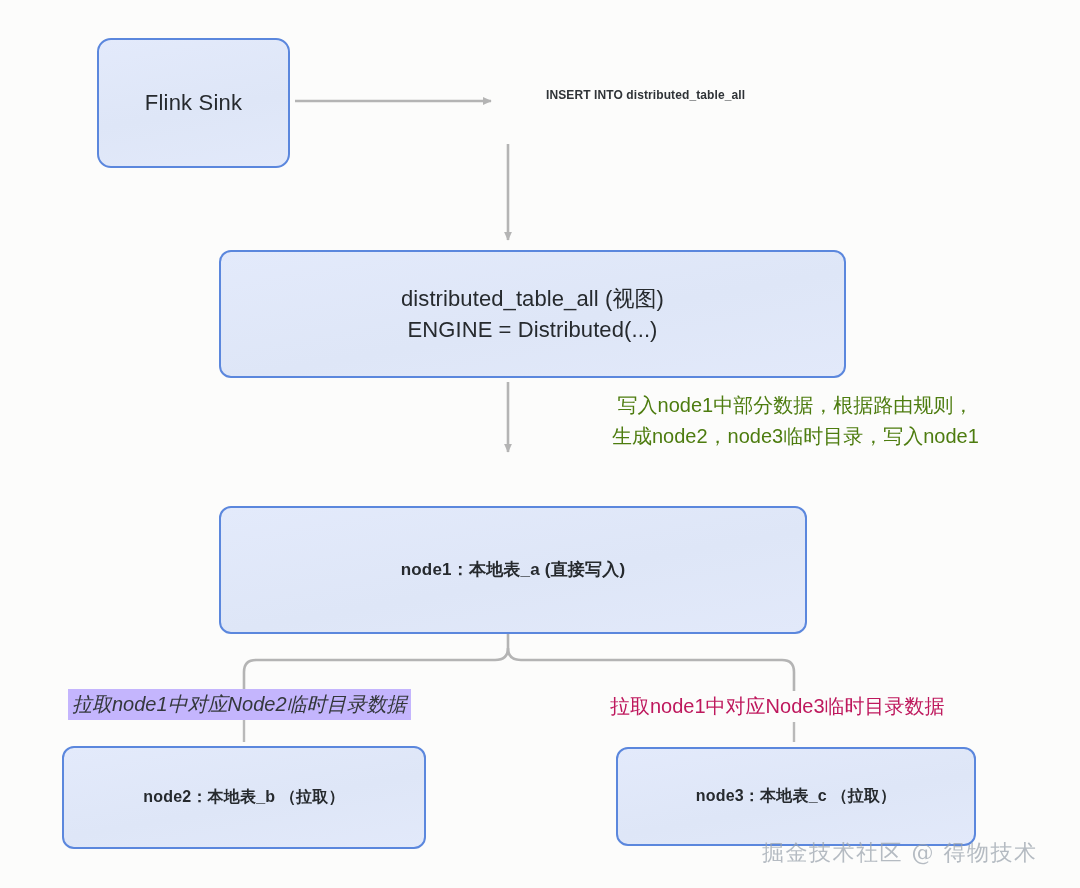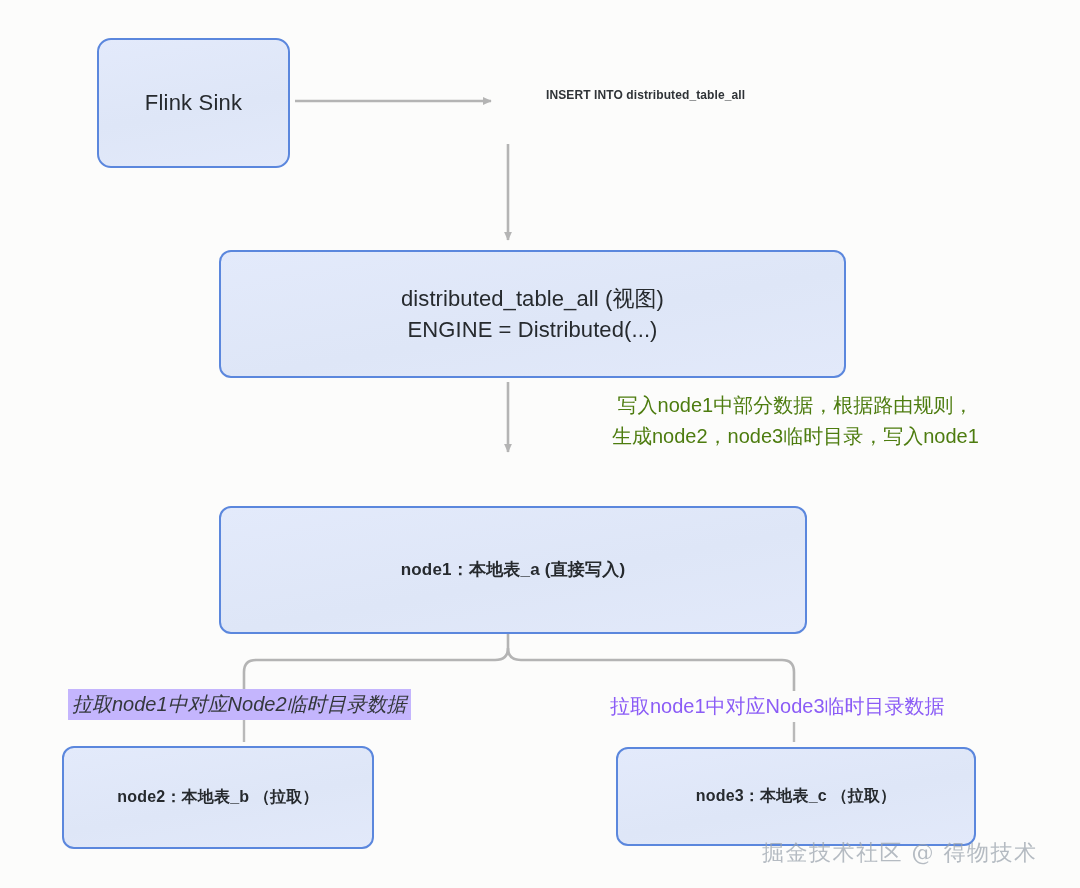--- a/index.html
+++ b/index.html
@@ -68,21 +68,21 @@
   #node-node1 {
     left: 219px; top: 482px; width: 588px; height: 128px; margin-top: 24px;
   }
   #node-node1 .node-line {
     font-size: 17px;
     font-weight: 700;
     letter-spacing: 0.2px;
   }
 
   #node-node2 {
-    left: 62px; top: 746px; width: 312px; height: 103px;
+    left: 62px; top: 746px; width: 364px; height: 103px;
   }
   #node-node2 .node-line,
   #node-node3 .node-line {
     font-size: 16px;
     font-weight: 700;
     letter-spacing: 0.2px;
   }
 
   #node-node3 {
     left: 616px; top: 747px; width: 360px; height: 99px;
@@ -117,21 +117,21 @@
     white-space: nowrap;
     color: #33373b;
     background: #c4b5fd;
     padding: 2px 4px;
     font-style: italic;
   }
   #label-pull-node3 {
     left: 606px; top: 691px;
     font-size: 20px;
     white-space: nowrap;
-    color: #8b5cf6;
+    color: #be185d;
     background: #fcfcfb;
     padding: 2px 4px;
   }
   #watermark {
     position: absolute;
     left: 762px; top: 838px;
     font-size: 22px;
     color: #9aa3ad;
     opacity: 0.72;
     letter-spacing: 1.5px;

